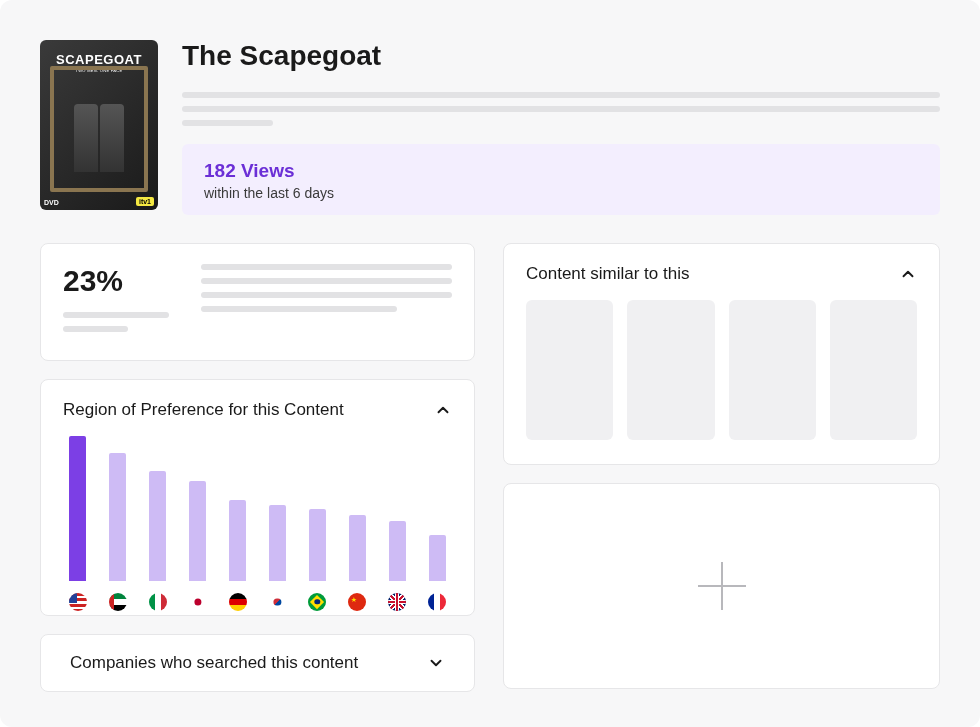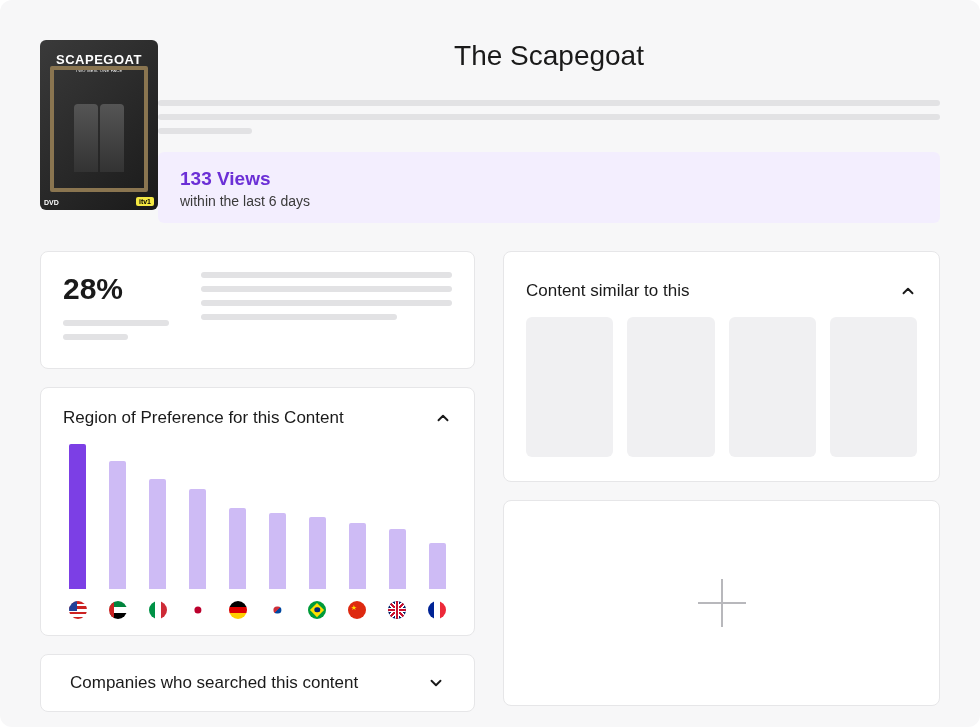--- a/index.html
+++ b/index.html
@@ -15,20 +15,21 @@
     .page {
       width: 980px;
       height: 727px;
       background: #F7F7F8;
       border-radius: 12px;
       padding: 40px;
       overflow: hidden;
     }
     .header {
       display: flex;
+      gap: 24px;
       margin-bottom: 28px;
     }
     .poster {
       width: 118px;
       height: 170px;
       border-radius: 6px;
       background: #2a2a2a;
       position: relative;
       overflow: hidden;
       flex-shrink: 0;
@@ -95,24 +96,23 @@
       left: 4px;
       color: #fff;
       font-size: 7px;
       font-weight: 700;
     }
     .header-content {
       flex: 1;
     }
     .title {
       font-size: 28px;
-      font-weight: 400;
+      font-weight: 700;
       color: #1a1a1a;
-      margin-bottom: 28px;
-      text-align: center;
+      margin-bottom: 20px;
     }
     .skeleton-lines {
       margin-bottom: 18px;
     }
     .skeleton-line {
       height: 6px;
       background: #E2E2E4;
       border-radius: 3px;
       margin-bottom: 8px;
     }
@@ -215,21 +215,21 @@
       overflow: hidden;
       position: relative;
     }
     .companies-card {
       padding: 18px 29px;
     }
     .companies-card .card-header {
       margin-bottom: 0;
     }
     .similar-card {
-      padding: 29px 22px 24px;
+      padding: 20px 22px 24px;
     }
     .similar-grid {
       display: flex;
       gap: 14px;
     }
     .similar-item {
       flex: 1;
       height: 140px;
       background: #F0F0F2;
       border-radius: 6px;
@@ -288,43 +288,43 @@
       <div class="poster-badge">itv1</div>
     </div>
     <div class="header-content">
       <h1 class="title">The Scapegoat</h1>
       <div class="skeleton-lines">
         <div class="skeleton-line" style="width:100%"></div>
         <div class="skeleton-line" style="width:100%"></div>
         <div class="skeleton-line" style="width:12%"></div>
       </div>
       <div class="views-card">
-        <div class="views-count">133 Views</div>
+        <div class="views-count">182 Views</div>
         <div class="views-period">within the last 6 days</div>
       </div>
     </div>
   </div>
 
   <div class="content-area">
     <div class="left-col">
       <div class="card stats-card">
         <div class="stats-left">
-          <div class="percent">28%</div>
+          <div class="percent">23%</div>
           <div class="skel-short" style="width:106px"></div>
           <div class="skel-short" style="width:65px"></div>
         </div>
         <div class="stats-right">
           <div class="skel-short" style="width:100%"></div>
           <div class="skel-short" style="width:100%"></div>
           <div class="skel-short" style="width:100%"></div>
           <div class="skel-short" style="width:78%"></div>
         </div>
       </div>
 
-      <div class="card" style="padding-bottom:16px;">
+      <div class="card" style="padding-bottom:4px;">
         <div class="card-header">
           <div class="card-title">Region of Preference for this Content</div>
           <svg class="chevron" viewBox="0 0 24 24" fill="none" stroke="#1a1a1a" stroke-width="2.5" stroke-linecap="round" stroke-linejoin="round">
               <polyline points="18 15 12 9 6 15"></polyline>
             </svg>
         </div>
         <div class="chart" id="chart">
             <div class="bar highlight" style="height: 145px;"></div>
             <div class="bar" style="height: 128px;"></div>
             <div class="bar" style="height: 110px;"></div>

